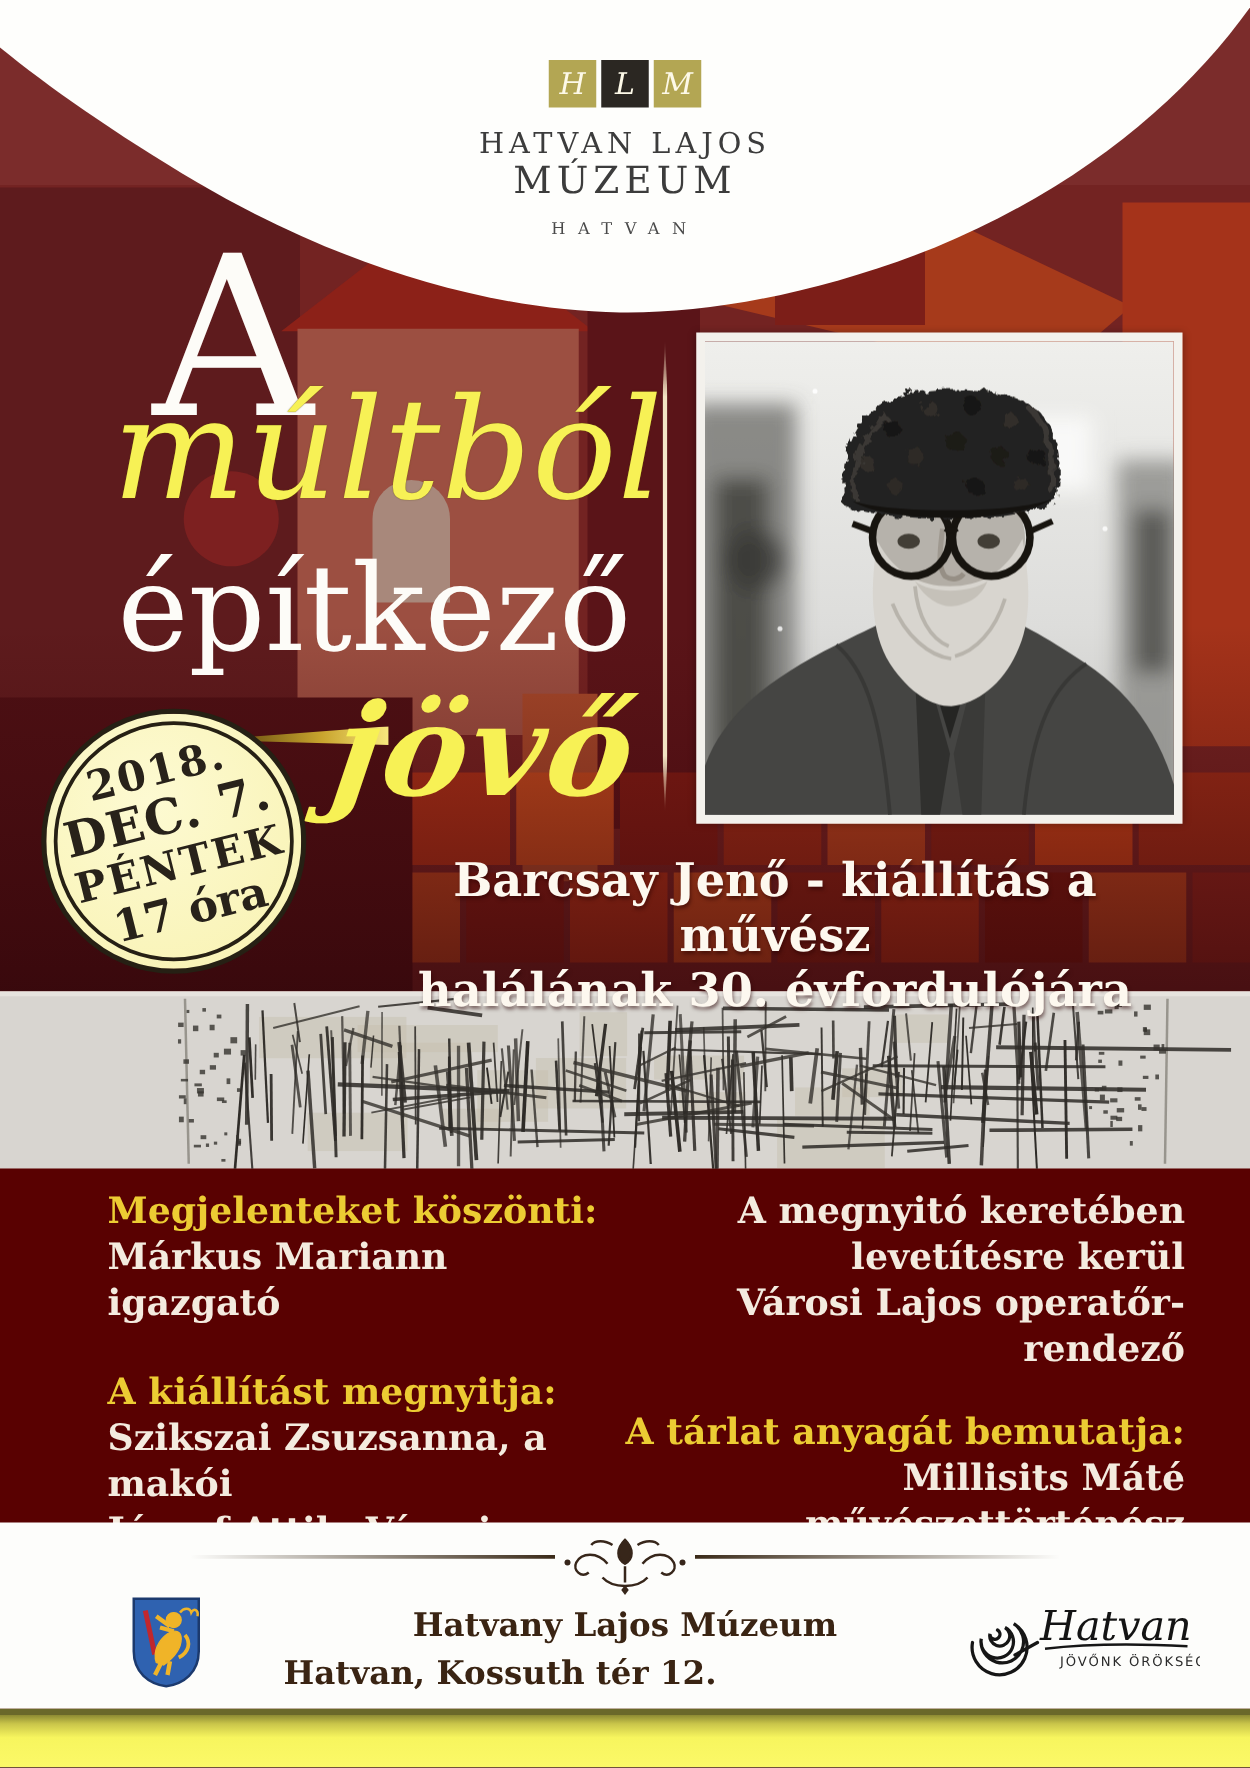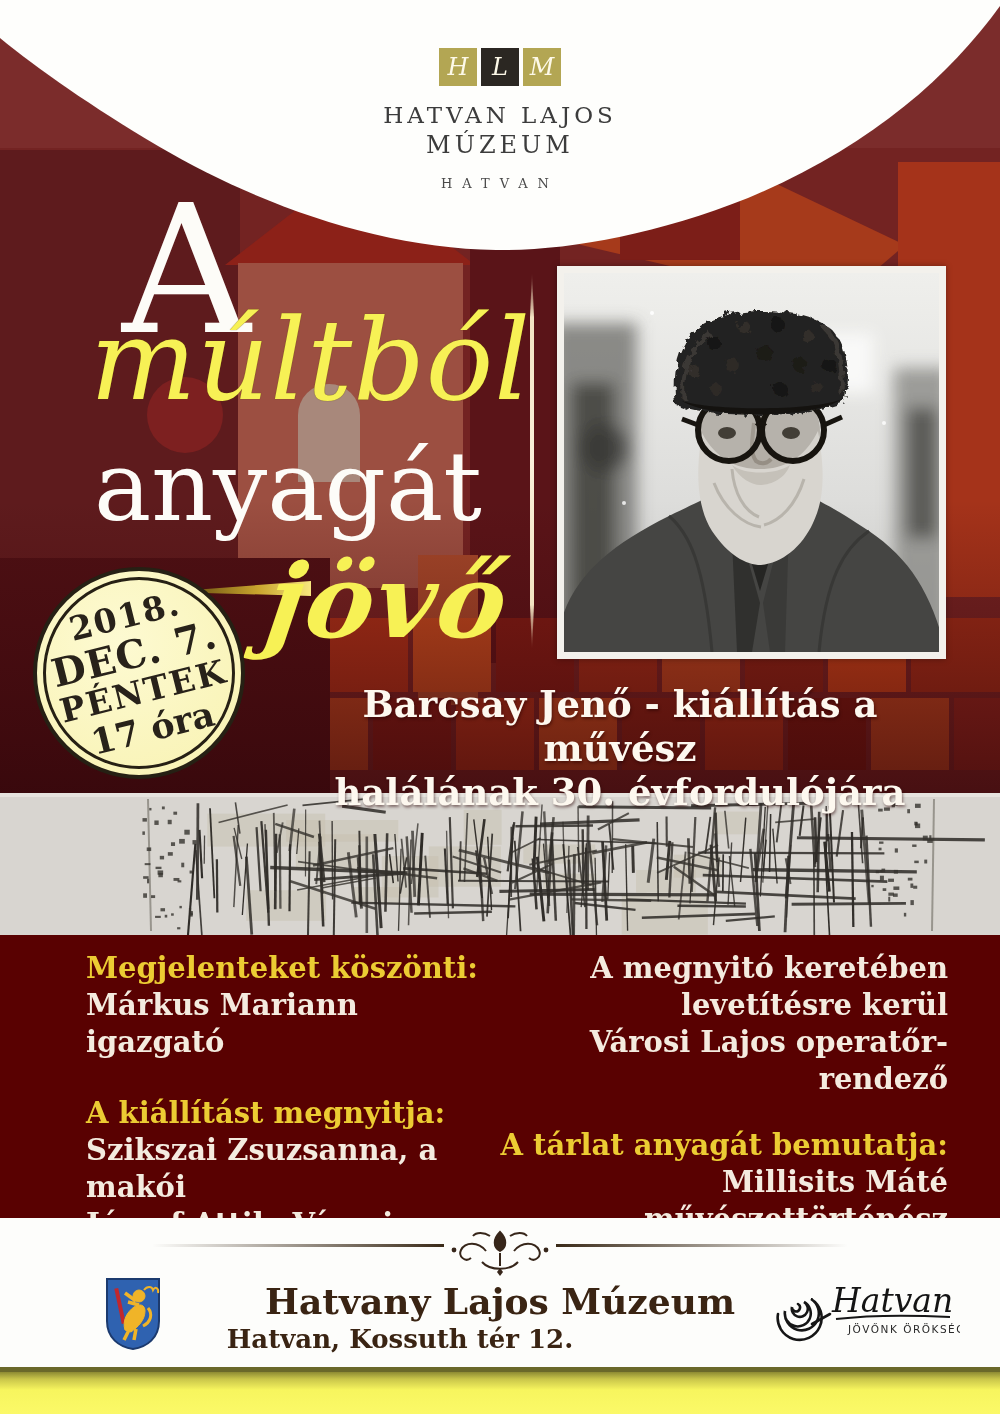--- a/index.html
+++ b/index.html
@@ -9,21 +9,21 @@
 
   
   .dome{left:0;top:0;z-index:3;}
   .header{left:0;top:0;width:1000px;z-index:4;text-align:center;}
   .hlm-logo{display:flex;justify-content:center;gap:4px;margin-top:48px;}
   .hlm-sq{width:38px;height:38px;display:flex;align-items:center;justify-content:center;
           font-family:"DejaVu Serif",serif;font-size:24px;color:#fdf9e8;font-style:italic;}
   .hlm-olive{background:#b3a653;}
   .hlm-dark{background:#2b2722;}
   .museum-line{font-size:23px;letter-spacing:4px;color:#3c3c3c;line-height:30px;margin-top:14px;}
-  .museum-line2{font-size:24px;letter-spacing:4px;color:#3c3c3c;line-height:30px;}
+  .museum-line2{font-size:30px;letter-spacing:4px;color:#3c3c3c;line-height:30px;}
   .museum-city{font-size:13px;letter-spacing:10px;color:#4a4a4a;margin-top:16px;}
 
   
   .ttl-a{left:122px;top:182px;z-index:5;font-size:178px;line-height:1;color:#fdfcf8;}
   .ttl-multbol{left:90px;top:288px;z-index:5;font-size:112px;line-height:1.3;color:#f7f155;
                font-style:italic;letter-spacing:1px;text-shadow:0 0 1px #5c4a00;}
   .ttl-epitkezo{left:94px;top:430px;z-index:5;font-size:96px;line-height:1.2;color:#fdfcf8;}
   .ttl-jovo{left:268px;top:540px;z-index:6;font-size:102px;line-height:1.2;color:#f7f155;
             font-style:italic;font-weight:bold;transform:skewX(-8deg);letter-spacing:2px;}
   .gold-line{left:193px;top:581px;width:118px;height:15px;z-index:5;
@@ -65,21 +65,21 @@
   .gap-s{height:34px;}
   .gap-r{height:29px;}
 
   
   .footer{left:0;top:1218px;width:1000px;height:149px;background:#fdfdfb;z-index:2;}
   .rule{position:absolute;top:26px;height:3px;width:292px;}
   .rule-left{left:152px;background:linear-gradient(to left,#3a2a18,rgba(58,42,24,0));}
   .rule-right{right:152px;background:linear-gradient(to right,#3a2a18,rgba(58,42,24,0));}
   .ornament{position:absolute;left:440px;top:4px;}
   .f-name{position:absolute;left:0;top:62px;width:1000px;text-align:center;color:#3a2413;
-          font-weight:bold;font-size:36px;line-height:42px;}
+          font-weight:bold;font-size:26px;line-height:42px;}
   .f-addr{position:absolute;left:0;top:106px;width:800px;text-align:center;color:#3a2413;
           font-weight:bold;font-size:26px;}
   .coa{position:absolute;left:103px;top:58px;}
   .hatvan-logo{position:absolute;left:760px;top:52px;}
 
   .divider{left:0;top:1367px;width:1000px;height:5px;background:#6a682a;z-index:2;}
   .ybar{left:0;top:1372px;width:1000px;height:42px;z-index:2;
         background:linear-gradient(to bottom,#8d8a33 0,#c9c54a 7px,#f7f55e 18px,#fbf968 100%);}
 </style>
 </head>
@@ -148,21 +148,21 @@
           <span>M</span>
         </div>
     </div>
     <div class="museum-line">HATVAN LAJOS</div>
     <div class="museum-line2">MÚZEUM</div>
     <div class="museum-city">HATVAN</div>
   </div>
 
   <div class="abs ttl-a">A</div>
   <div class="abs ttl-multbol">múltból</div>
-  <div class="abs ttl-epitkezo">anyagát</div>
+  <div class="abs ttl-epitkezo">építkező</div>
   <div class="abs gold-line"></div>
   <div class="abs ttl-jovo">jövő</div>
 
   <div class="abs badge">
     <div class="badge-inner">
       <div class="badge-l1">2018.</div>
       <div class="badge-l2">DEC. 7.</div>
       <div class="badge-l3">PÉNTEK</div>
       <div class="badge-l4">17 óra</div>
     </div>

